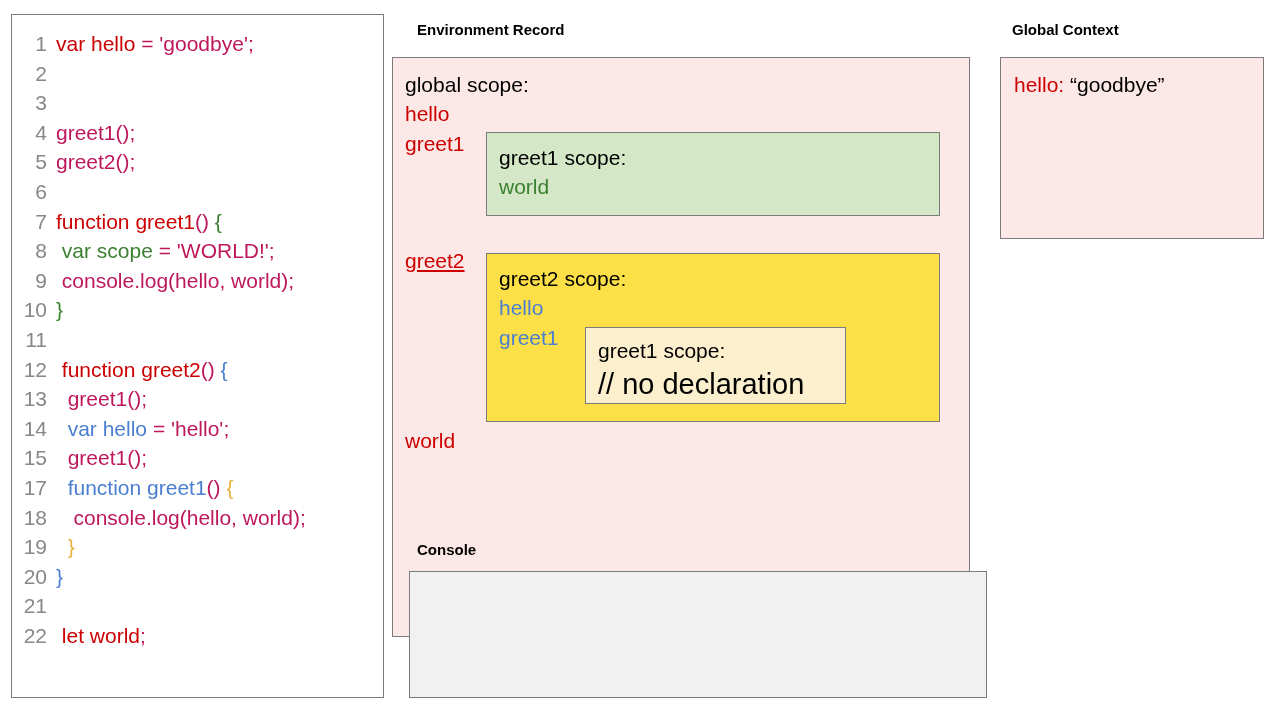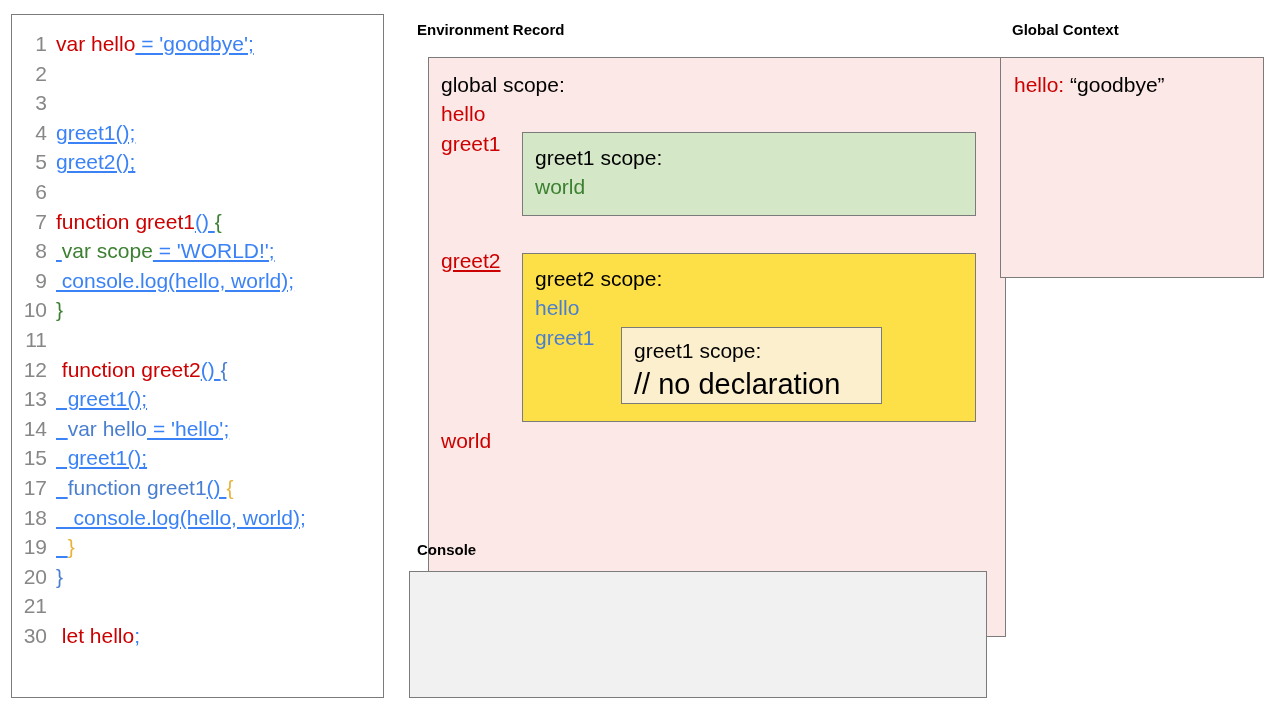--- a/index.html
+++ b/index.html
@@ -46,38 +46,38 @@
   }
   .code-text {
     color: #000000;
     font-size: 21px;
     white-space: pre;
   }
   .tok-red    { color: #cc0000; }
   .tok-green  { color: #3c8031; }
   .tok-orange { color: #e8b33c; }
   .tok-blue2  { color: #4a7fd0; }
-  .tok-black  { color: #3b82f6; text-decoration: underline; }
+  .tok-black  { color: #be185d; }
 
   
   .section-title {
     position: absolute;
     font-size: 15px;
     font-weight: bold;
     color: #000000;
     white-space: nowrap;
   }
   #env-title     { left: 417px; top: 21px; }
   #global-title  { left: 1012px; top: 21px; }
   #console-title { left: 417px; top: 541px; }
 
   
   #env-panel {
     position: absolute;
-    left: 428px;
+    left: 392px;
     top: 57px;
     width: 578px;
     height: 580px;
     box-sizing: border-box;
     border: 1px solid #7b7b7b;
     background: #fce8e6;
   }
   .scope-label {
     position: absolute;
     font-size: 21px;
@@ -131,21 +131,21 @@
   }
   #greet1-inner-box .b-head { position:absolute; left:12px; top:11px; font-size:21px; color:#000000; white-space:nowrap; }
   #greet1-inner-box .b-note { position:absolute; left:12px; top:40px; font-size:29px; color:#000000; white-space:nowrap; }
 
   
   #global-panel {
     position: absolute;
     left: 1000px;
     top: 57px;
     width: 264px;
-    height: 221px;
+    height: 182px;
     box-sizing: border-box;
     border: 1px solid #7b7b7b;
     background: #fce8e6;
   }
   #global-entry {
     position: absolute;
     left: 13px;
     top: 15px;
     font-size: 21px;
     white-space: nowrap;
@@ -189,21 +189,21 @@
       <div class="code-line"><span class="gutter">11</span><span class="code-text"><span class="tok-black"></span></span></div>
       <div class="code-line"><span class="gutter">12</span><span class="code-text"><span class="tok-red"> function greet2</span><span class="tok-black">() </span><span class="tok-blue2">{</span></span></div>
       <div class="code-line"><span class="gutter">13</span><span class="code-text"><span class="tok-black">  greet1();</span></span></div>
       <div class="code-line"><span class="gutter">14</span><span class="code-text"><span class="tok-black">  </span><span class="tok-blue2">var hello</span><span class="tok-black"> = 'hello';</span></span></div>
       <div class="code-line"><span class="gutter">15</span><span class="code-text"><span class="tok-black">  greet1();</span></span></div>
       <div class="code-line"><span class="gutter">17</span><span class="code-text"><span class="tok-black">  </span><span class="tok-blue2">function greet1</span><span class="tok-black">() </span><span class="tok-orange">{</span></span></div>
       <div class="code-line"><span class="gutter">18</span><span class="code-text"><span class="tok-black">   console.log(hello, world);</span></span></div>
       <div class="code-line"><span class="gutter">19</span><span class="code-text"><span class="tok-black">  </span><span class="tok-orange">}</span></span></div>
       <div class="code-line"><span class="gutter">20</span><span class="code-text"><span class="tok-blue2">}</span></span></div>
       <div class="code-line"><span class="gutter">21</span><span class="code-text"><span class="tok-black"></span></span></div>
-      <div class="code-line"><span class="gutter">30</span><span class="code-text"><span class="tok-red"> let hello</span><span class="tok-black">;</span></span></div>
+      <div class="code-line"><span class="gutter">22</span><span class="code-text"><span class="tok-red"> let world</span><span class="tok-black">;</span></span></div>
     </div>
 </div>
 
 <div class="section-title" id="env-title">Environment Record</div>
 
 <div id="env-panel">
   <div class="scope-label" id="env-heading">global scope:</div>
 
   <div class="scope-label" id="env-var-hello">hello</div>
 

